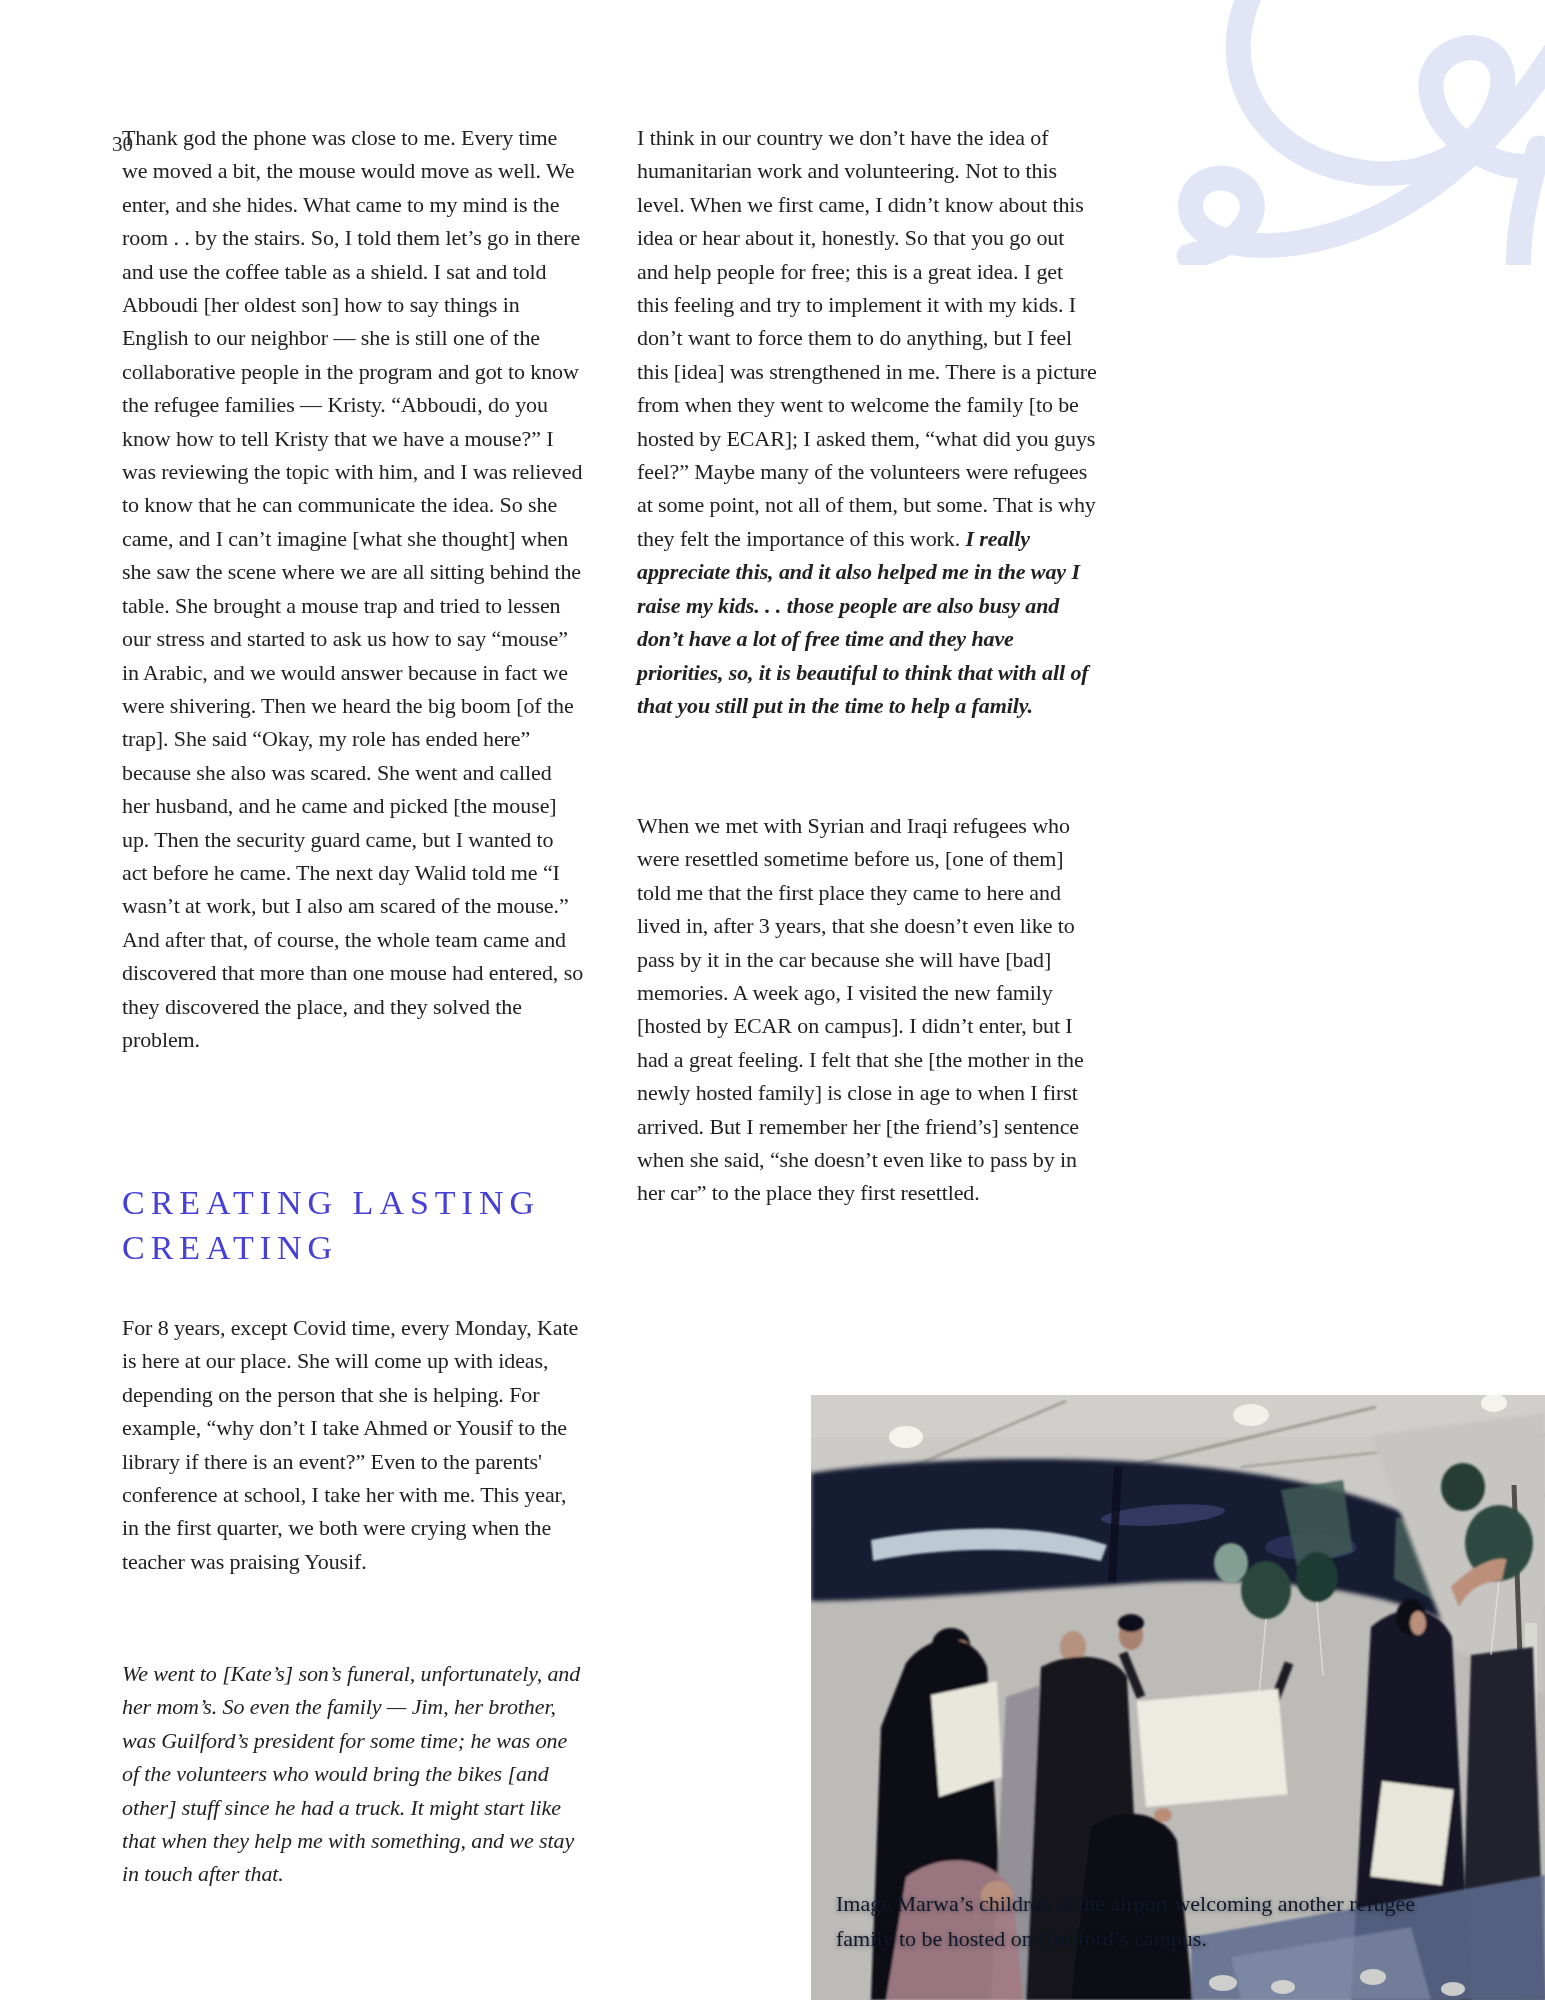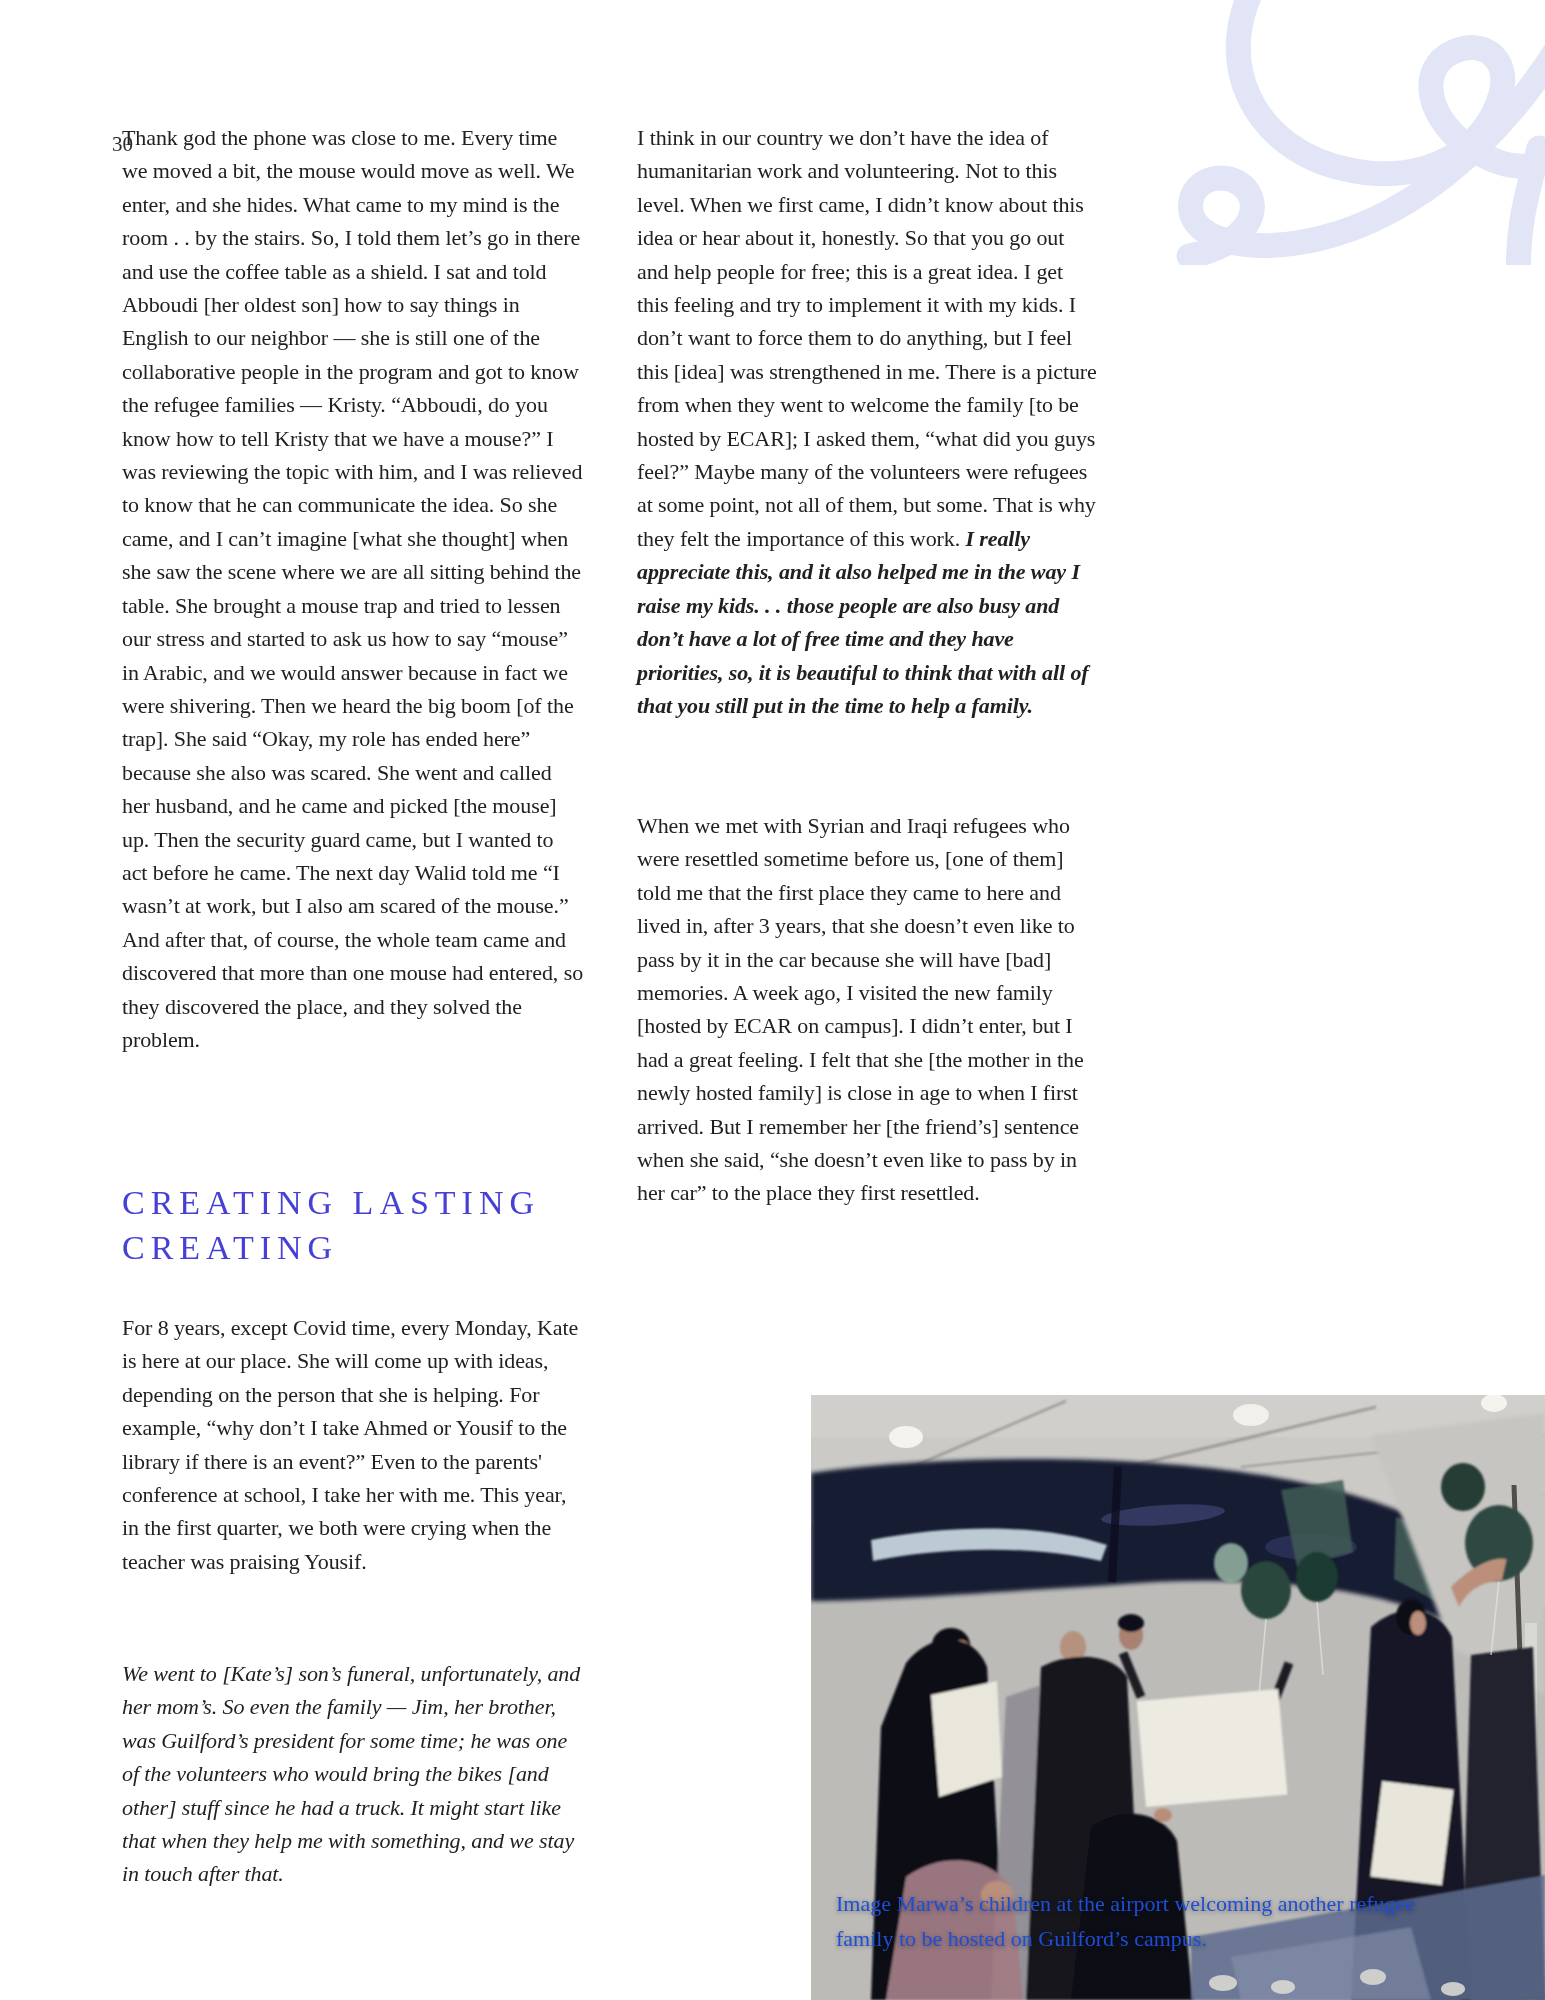--- a/index.html
+++ b/index.html
@@ -31,21 +31,21 @@
     font-size:34px;line-height:45px;letter-spacing:6px;
   }
   .photo{
     position:absolute;left:811px;top:1395px;width:734px;height:605px;
     overflow:hidden;
   }
   .photo svg{display:block;width:734px;height:605px;}
   .caption{
     position:absolute;left:836px;top:1886px;width:612px;
     font-size:22px;line-height:35px;
-    color:#1d4ed8;
+    color:#0f172a;
     text-shadow:0 1px 5px rgba(10,10,20,0.45);
   }
 </style>
 </head>
 <body>
 
 <div class="page">
 
   <div class="pagenum">30</div>
 

